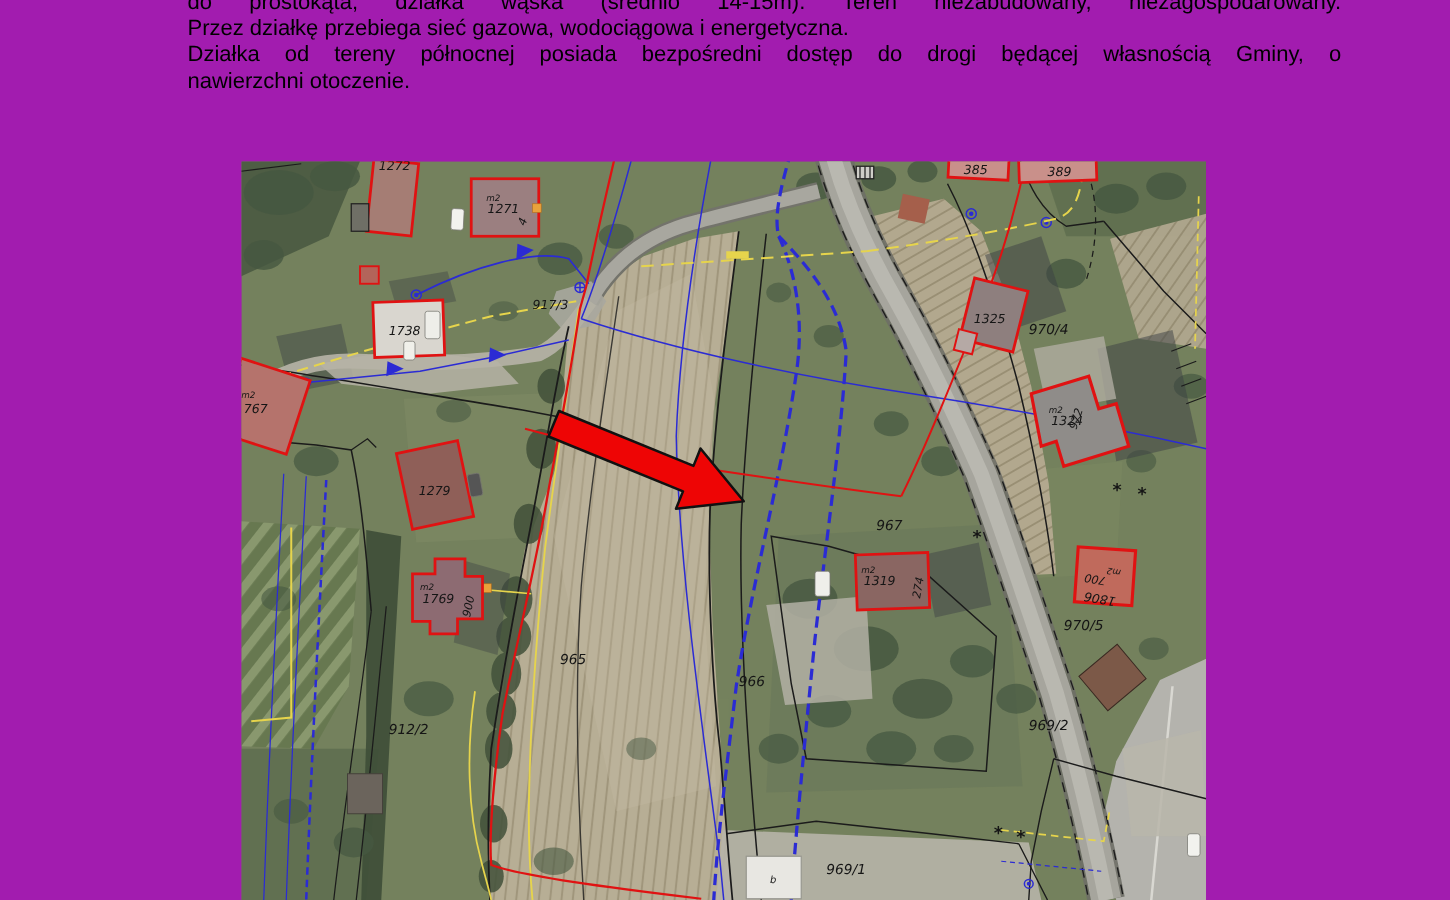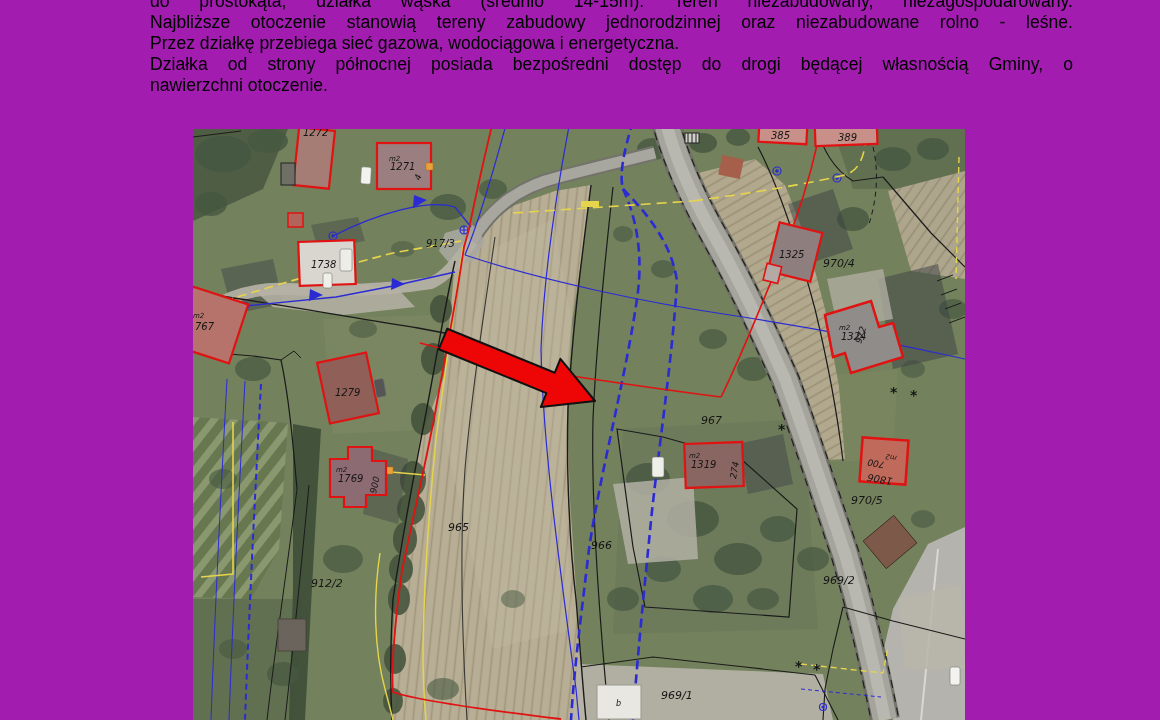--- a/index.html
+++ b/index.html
@@ -12,23 +12,22 @@
   .mapwrap{position:absolute;left:193px;top:129px;width:772px;height:591px;overflow:hidden;}
   svg text{font-family:"DejaVu Sans",sans-serif;font-style:italic;fill:#151515;}
 </style>
 </head>
 <body>
 
 <div class="page">
 
   <div class="textblock">
     <div class="tline full">do prostokąta, działka wąska (średnio 14-15m). Teren niezabudowany, niezagospodarowany.</div>
-    <div class="tline full">Najbliższe otoczenie stanowią tereny zabudowy jednorodzinnej oraz niezabudowane rolno - leśne.</div>
     <div class="tline">Przez działkę przebiega sieć gazowa, wodociągowa i energetyczna.</div>
-    <div class="tline full">Działka od strony północnej posiada bezpośredni dostęp do drogi będącej własnością Gminy, o</div>
+    <div class="tline full">Działka od tereny północnej posiada bezpośredni dostęp do drogi będącej własnością Gminy, o</div>
     <div class="tline">nawierzchni otoczenie.</div>
   </div>
 
   <div class="mapwrap">
   <svg width="772" height="591" viewBox="0 0 772 591">
     <defs>
       <pattern id="patTan1" width="9" height="9" patternUnits="userSpaceOnUse" patternTransform="rotate(6)">
         <rect width="9" height="9" fill="#b7ae95"></rect>
         <line x1="1.5" y1="0" x2="1.5" y2="9" stroke="#a0967c" stroke-width="1.6"></line>
       </pattern>

